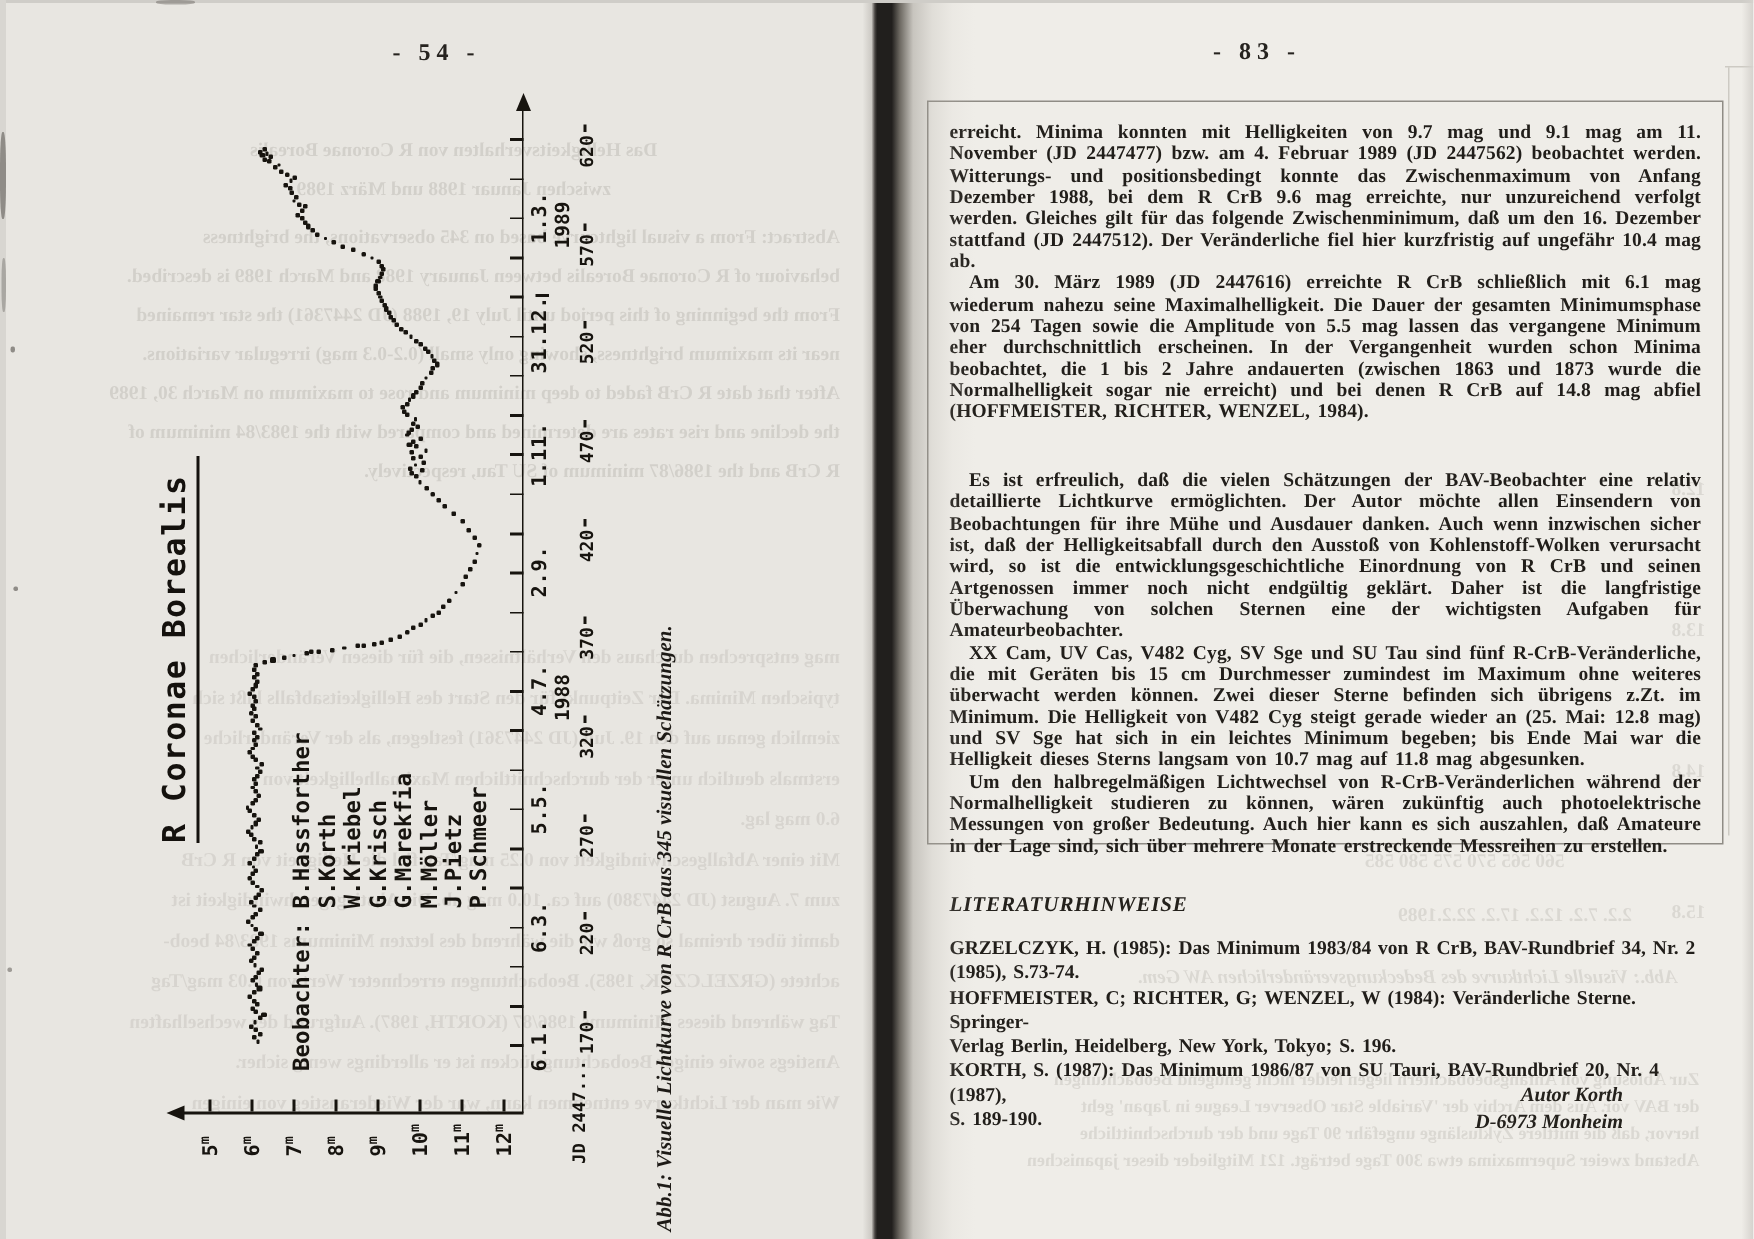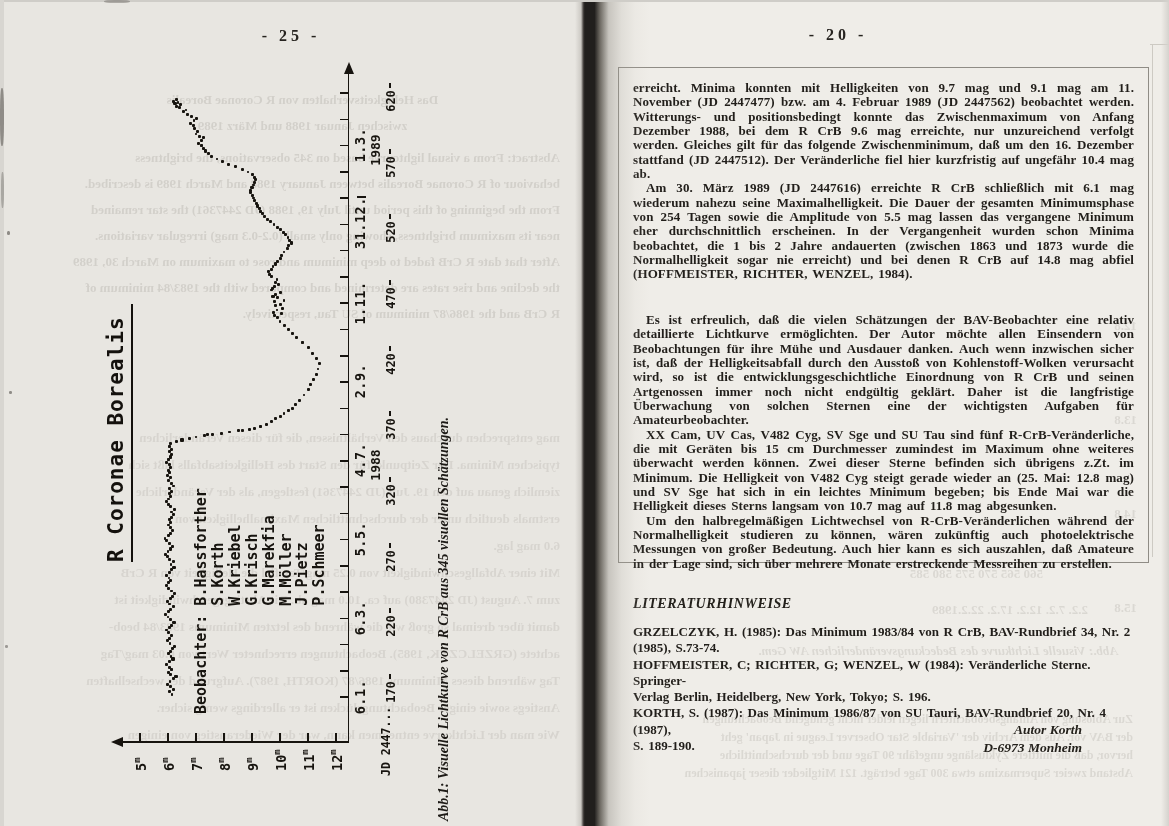--- a/index.html
+++ b/index.html
@@ -77,21 +77,21 @@
         <div class="gline" style="left: 30px; top: 511px; width: 530px;">erstmals deutlich unter der durchschnittlichen Maximalhelligkeit von</div>
         <div class="gline" style="left: 30px; top: 538px; width: 530px;">6.0 mag lag.</div>
         <div class="gline" style="left: 30px; top: 565px; width: 530px;">Mit einer Abfallgeschwindigkeit von 0.25 mag/Tag fiel die Helligkeit von R CrB</div>
         <div class="gline" style="left: 30px; top: 592px; width: 530px;">zum 7. August (JD 2447380) auf ca. 10.0 mag ab. Die Abstiegsgeschwindigkeit ist</div>
         <div class="gline" style="left: 30px; top: 619px; width: 530px;">damit über dreimal so groß wie die während des letzten Minimums 1983/84 beob-</div>
         <div class="gline" style="left: 30px; top: 646px; width: 530px;">achtete (GRZELCZYK, 1985). Beobachtungen errechneter Wert von 0.03 mag/Tag</div>
         <div class="gline" style="left: 30px; top: 673px; width: 530px;">Tag während dieses Minimums 1986/87 (KORTH, 1987). Aufgrund des wechselhaften</div>
         <div class="gline" style="left: 30px; top: 700px; width: 530px;">Anstiegs sowie einiger Beobachtungslücken ist er allerdings wenig sicher.</div>
         <div class="gline" style="left: 30px; top: 727px; width: 530px;">Wie man der Lichtkurve entnehmen kann, war der Wiederanstieg von einigen</div>
       </div>
-    <div class="page-header" id="hdr-left">- 25 -</div>
+    <div class="page-header" id="hdr-left">- 54 -</div>
 
     <div id="chart">
       <div id="plot-dots">
           <div class="dot" style="left: 171px; top: 693.412px; width: 2.4px; height: 2.4px;"></div>
           <div class="dot" style="left: 167.9px; top: 690.485px; width: 3px; height: 3px;"></div>
           <div class="dot" style="left: 172.1px; top: 687.858px; width: 3px; height: 3px;"></div>
           <div class="dot" style="left: 169.3px; top: 685.232px; width: 3px; height: 3px;"></div>
           <div class="dot" style="left: 165.94px; top: 682.605px; width: 3px; height: 3px;"></div>
           <div class="dot" style="left: 169.04px; top: 680.279px; width: 2.4px; height: 2.4px;"></div>
           <div class="dot" style="left: 171.54px; top: 677.352px; width: 3px; height: 3px;"></div>
@@ -427,21 +427,21 @@
         <div class="gline" style="left: 115px; top: 643px; width: 420px; font-style: italic;">Abb.: Visuelle Lichtkurve des Bedeckungsveränderlichen AW Gem.</div>
         <div class="gline" style="left: 45px; top: 712px; width: 505px; font-size: 12px;">Zur Ablösung von Anfangsbeobachtern liegen leider nicht genügend Beobachtungen</div>
         <div class="gline" style="left: 45px; top: 730px; width: 505px; font-size: 12px;">der BAV vor. Aus dem Archiv der 'Variable Star Observer League in Japan' geht</div>
         <div class="gline" style="left: 45px; top: 748px; width: 505px; font-size: 12px;">hervor, daß die mittlere Zykluslänge ungefähr 90 Tage und der durchschnittliche</div>
         <div class="gline" style="left: 45px; top: 766px; width: 505px; font-size: 12px;">Abstand zweier Supermaxima etwa 300 Tage beträgt. 121 Mitglieder dieser japanischen</div>
       </div>
   </div>
   <div class="ghost-box-line" style="left:1152px;top:45px;width:1px;height:512px;"></div>
   <div class="ghost-box-line" style="left:1150px;top:44px;width:19px;height:1px;"></div>
 
-  <div class="page-header" id="hdr-right">- 20 -</div>
+  <div class="page-header" id="hdr-right">- 83 -</div>
   <div class="text-box" id="box-paragraphs">
       <p>erreicht. Minima konnten mit Helligkeiten von 9.7 mag und 9.1 mag am 11. November (JD 2447477) bzw. am 4. Februar 1989 (JD 2447562) beobachtet werden. Witterungs- und positionsbedingt konnte das Zwischenmaximum von Anfang Dezember 1988, bei dem R CrB 9.6 mag erreichte, nur unzureichend verfolgt werden. Gleiches gilt für das folgende Zwischenminimum, daß um den 16. Dezember stattfand (JD 2447512). Der Veränderliche fiel hier kurzfristig auf ungefähr 10.4 mag ab.</p>
       <p class="indent">Am 30. März 1989 (JD 2447616) erreichte R CrB schließlich mit 6.1 mag wiederum nahezu seine Maximalhelligkeit. Die Dauer der gesamten Minimumsphase von 254 Tagen sowie die Amplitude von 5.5 mag lassen das vergangene Minimum eher durchschnittlich erscheinen. In der Vergangenheit wurden schon Minima beobachtet, die 1 bis 2 Jahre andauerten (zwischen 1863 und 1873 wurde die Normalhelligkeit sogar nie erreicht) und bei denen R CrB auf 14.8 mag abfiel (HOFFMEISTER, RICHTER, WENZEL, 1984).</p>
       <p class="indent gap">Es ist erfreulich, daß die vielen Schätzungen der BAV-Beobachter eine relativ detaillierte Lichtkurve ermöglichten. Der Autor möchte allen Einsendern von Beobachtungen für ihre Mühe und Ausdauer danken. Auch wenn inzwischen sicher ist, daß der Helligkeitsabfall durch den Ausstoß von Kohlenstoff-Wolken verursacht wird, so ist die entwicklungsgeschichtliche Einordnung von R CrB und seinen Artgenossen immer noch nicht endgültig geklärt. Daher ist die langfristige Überwachung von solchen Sternen eine der wichtigsten Aufgaben für Amateurbeobachter.</p>
       <p class="indent">XX Cam, UV Cas, V482 Cyg, SV Sge und SU Tau sind fünf R-CrB-Veränderliche, die mit Geräten bis 15 cm Durchmesser zumindest im Maximum ohne weiteres überwacht werden können. Zwei dieser Sterne befinden sich übrigens z.Zt. im Minimum. Die Helligkeit von V482 Cyg steigt gerade wieder an (25. Mai: 12.8 mag) und SV Sge hat sich in ein leichtes Minimum begeben; bis Ende Mai war die Helligkeit dieses Sterns langsam von 10.7 mag auf 11.8 mag abgesunken.</p>
       <p class="indent">Um den halbregelmäßigen Lichtwechsel von R-CrB-Veränderlichen während der Normalhelligkeit studieren zu können, wären zukünftig auch photoelektrische Messungen von großer Bedeutung. Auch hier kann es sich auszahlen, daß Amateure in der Lage sind, sich über mehrere Monate erstreckende Messreihen zu erstellen.</p>
     </div>
   <div class="lit-heading">LITERATURHINWEISE</div>
   <div id="references">
       <div><span>GRZELCZYK, H. (1985): Das Minimum 1983/84 von R CrB, BAV-Rundbrief </span><b>34,</b><span> Nr. 2</span></div>

